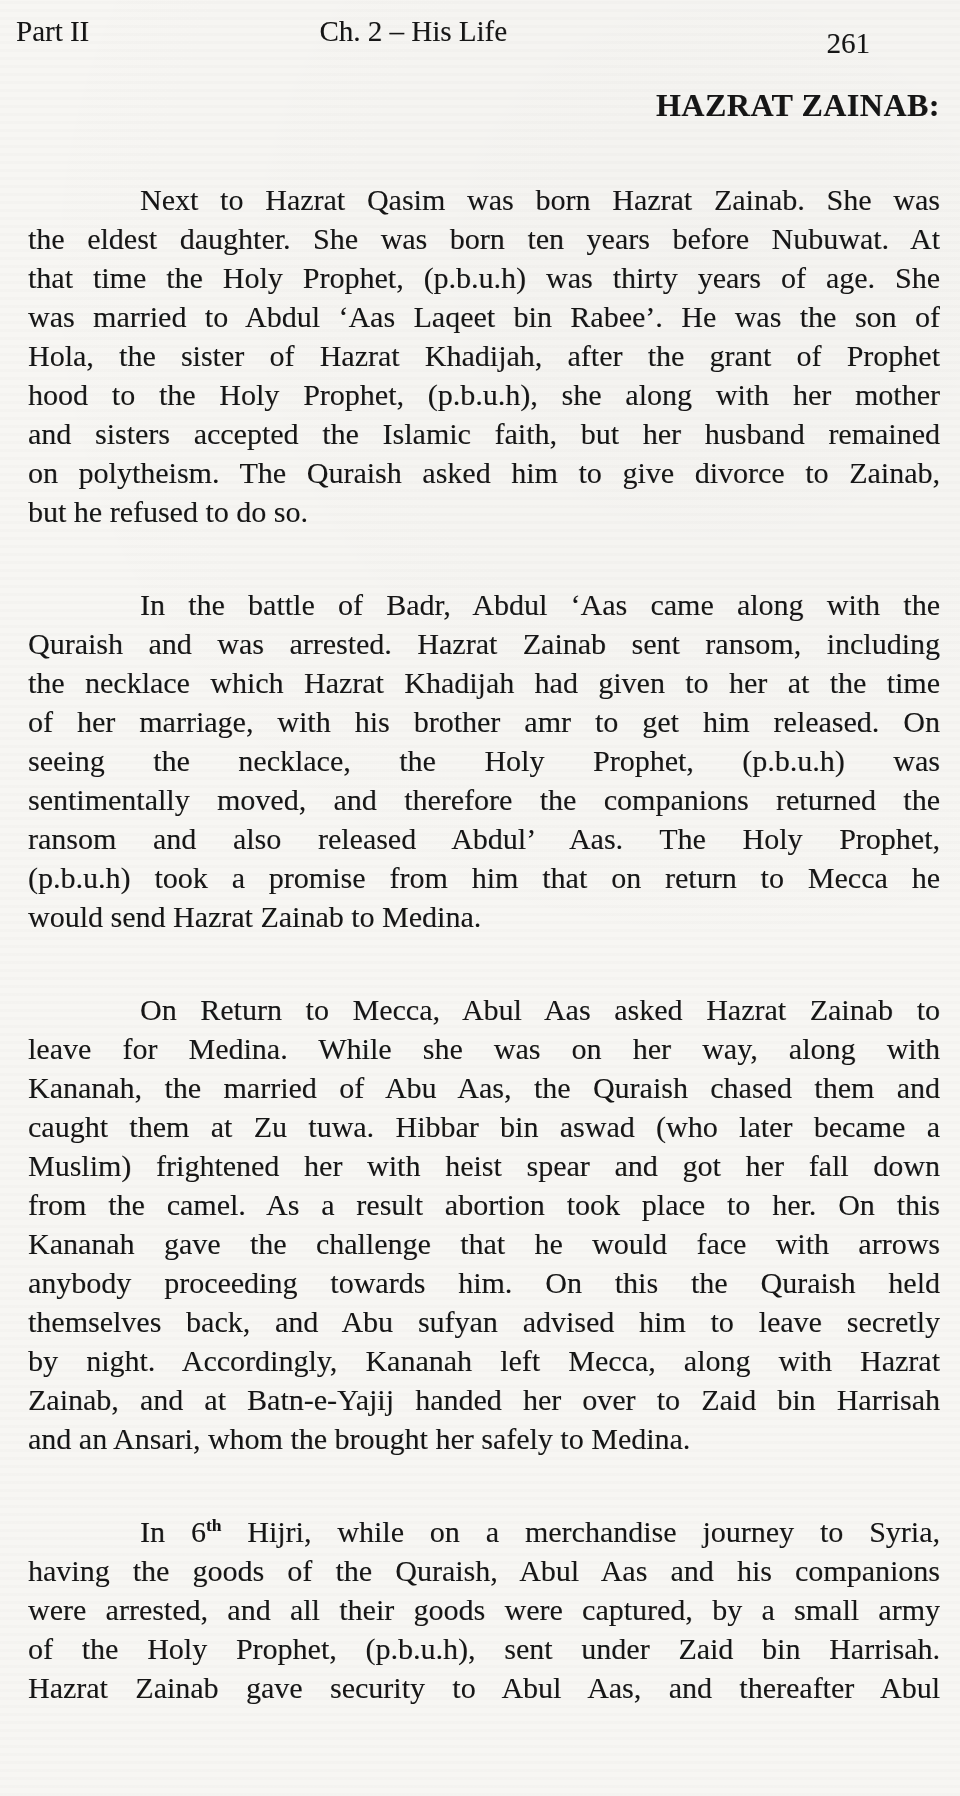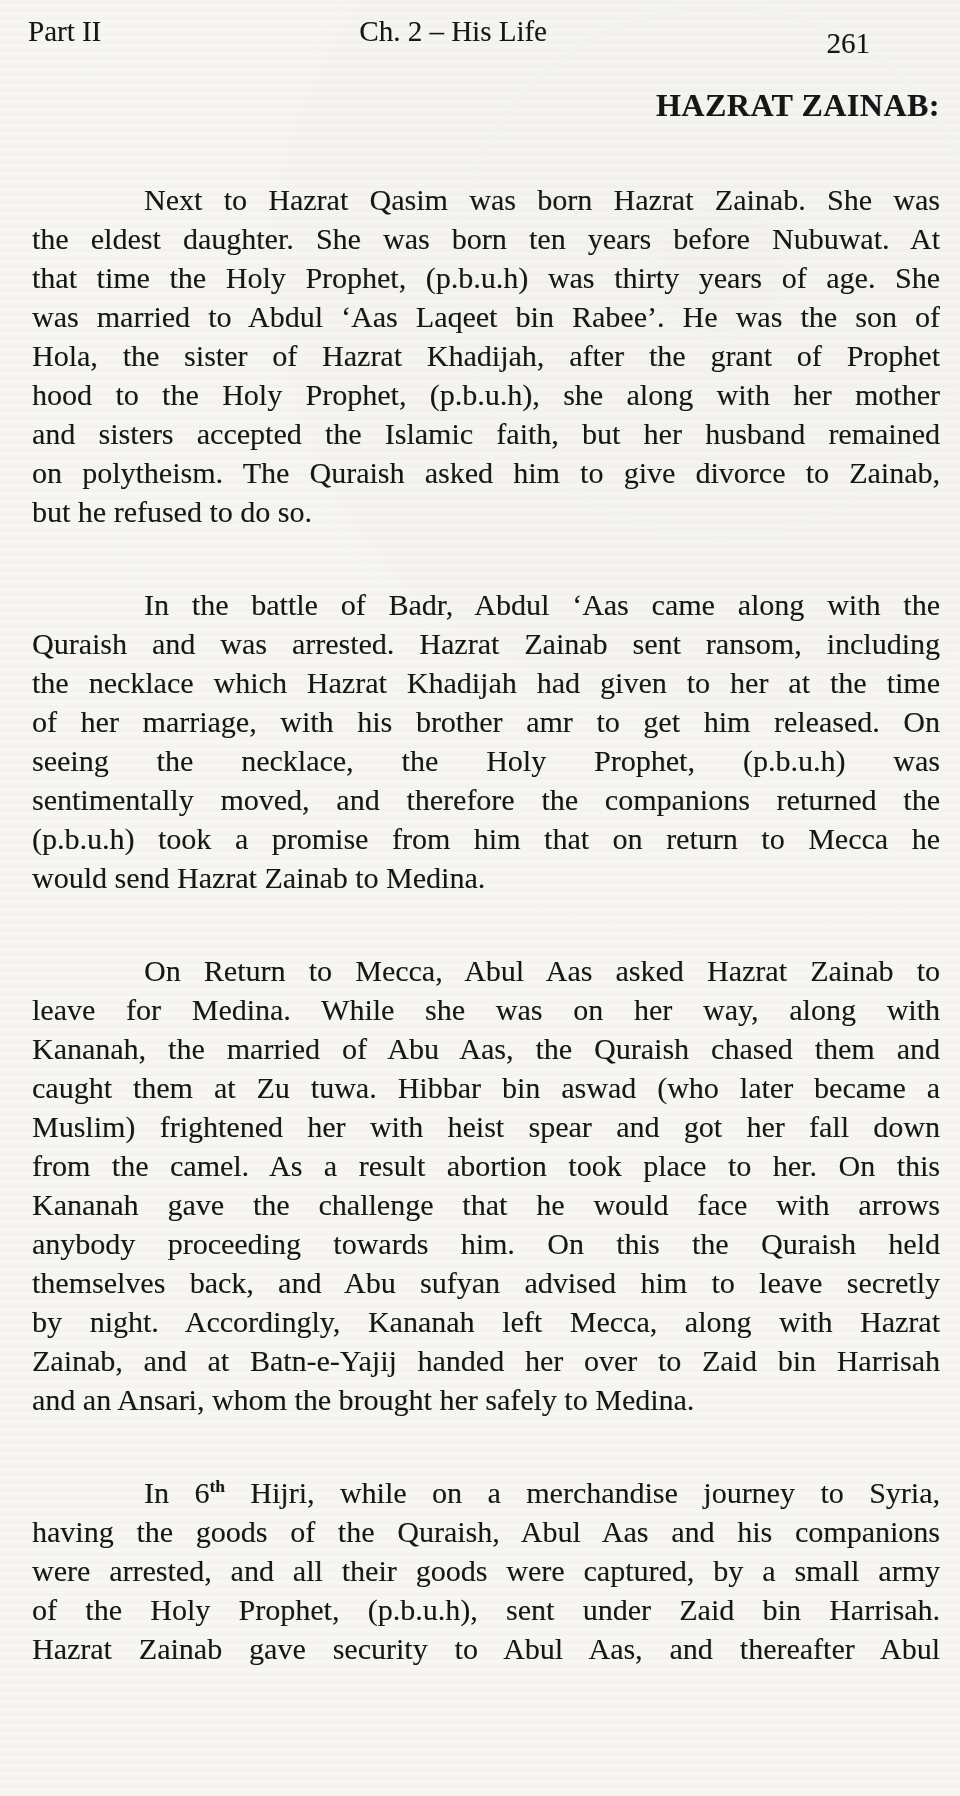--- a/index.html
+++ b/index.html
@@ -8,50 +8,50 @@
     height: 1796px;
     background: #efefed;
     font-family: "Liberation Serif", "DejaVu Serif", serif;
     overflow: hidden;
   }
   .page {
     position: relative;
     width: 960px;
     height: 1796px;
     box-sizing: border-box;
-    padding: 14px 20px 0 28px;
+    padding: 14px 20px 0 16px;
     color: #161616;
     background:
       radial-gradient(circle at 75% 15%, rgba(0,0,0,0.015), transparent 45%),
       repeating-linear-gradient(0deg, rgba(0,0,0,0.012) 0 3px, rgba(255,255,255,0.01) 3px 8px),
       #f7f6f3;
     text-shadow: 0.4px 0.4px 0.6px rgba(10,10,10,0.28);
   }
   .header {
     position: relative;
     height: 36px;
     font-size: 29px;
     line-height: 34px;
   }
   .h-left   { position: absolute; left: 0; top: 0; }
-  .h-center { position: absolute; left: 43%; top: 0; transform: translateX(-50%); white-space: nowrap; margin-left: 33px; }
+  .h-center { position: absolute; left: 43%; top: 0; transform: translateX(-50%); white-space: nowrap; }
   .h-right  { position: absolute; right: 70px; top: 12px; }
   .section-heading {
     margin: 37px 0 0 0;
     font-size: 32px;
     line-height: 36px;
     font-weight: bold;
     letter-spacing: 0.5px;
     text-align: right;
   }
   .body-text {
     margin-top: 57px;
     font-size: 30px;
   }
-  .paragraph { margin: 0 0 54px 4px; }
+  .paragraph { margin: 0 0 54px 12px; }
   .paragraph:last-child { margin-bottom: 0; }
   .line {
     height: 39px;
     line-height: 39px;
     text-align: justify;
     text-align-last: justify;
     overflow: hidden;
     white-space: normal;
   }
   .line.no-just { text-align-last: left; }
@@ -87,20 +87,21 @@
         <div class="line"><span>on polytheism. The Quraish asked him to give divorce to Zainab,</span></div>
         <div class="line no-just"><span>but he refused to do so.</span></div>
       </div>
       <div class="paragraph">
         <div class="line indent"><span>In the battle of Badr, Abdul ‘Aas came along with the</span></div>
         <div class="line"><span>Quraish and was arrested. Hazrat Zainab sent ransom, including</span></div>
         <div class="line"><span>the necklace which Hazrat Khadijah had given to her at the time</span></div>
         <div class="line"><span>of her marriage, with his brother amr to get him released. On</span></div>
         <div class="line"><span>seeing the necklace, the Holy Prophet, (p.b.u.h) was</span></div>
         <div class="line"><span>sentimentally moved, and therefore the companions returned the</span></div>
+        <div class="line"><span>ransom and also released Abdul’ Aas. The Holy Prophet,</span></div>
         <div class="line"><span>(p.b.u.h) took a promise from him that on return to Mecca he</span></div>
         <div class="line no-just"><span>would send Hazrat Zainab to Medina.</span></div>
       </div>
       <div class="paragraph">
         <div class="line indent"><span>On Return to Mecca, Abul Aas asked Hazrat Zainab to</span></div>
         <div class="line"><span>leave for Medina. While she was on her way, along with</span></div>
         <div class="line"><span>Kananah, the married of Abu Aas, the Quraish chased them and</span></div>
         <div class="line"><span>caught them at Zu tuwa. Hibbar bin aswad (who later became a</span></div>
         <div class="line"><span>Muslim) frightened her with heist spear and got her fall down</span></div>
         <div class="line"><span>from the camel. As a result abortion took place to her. On this</span></div>

